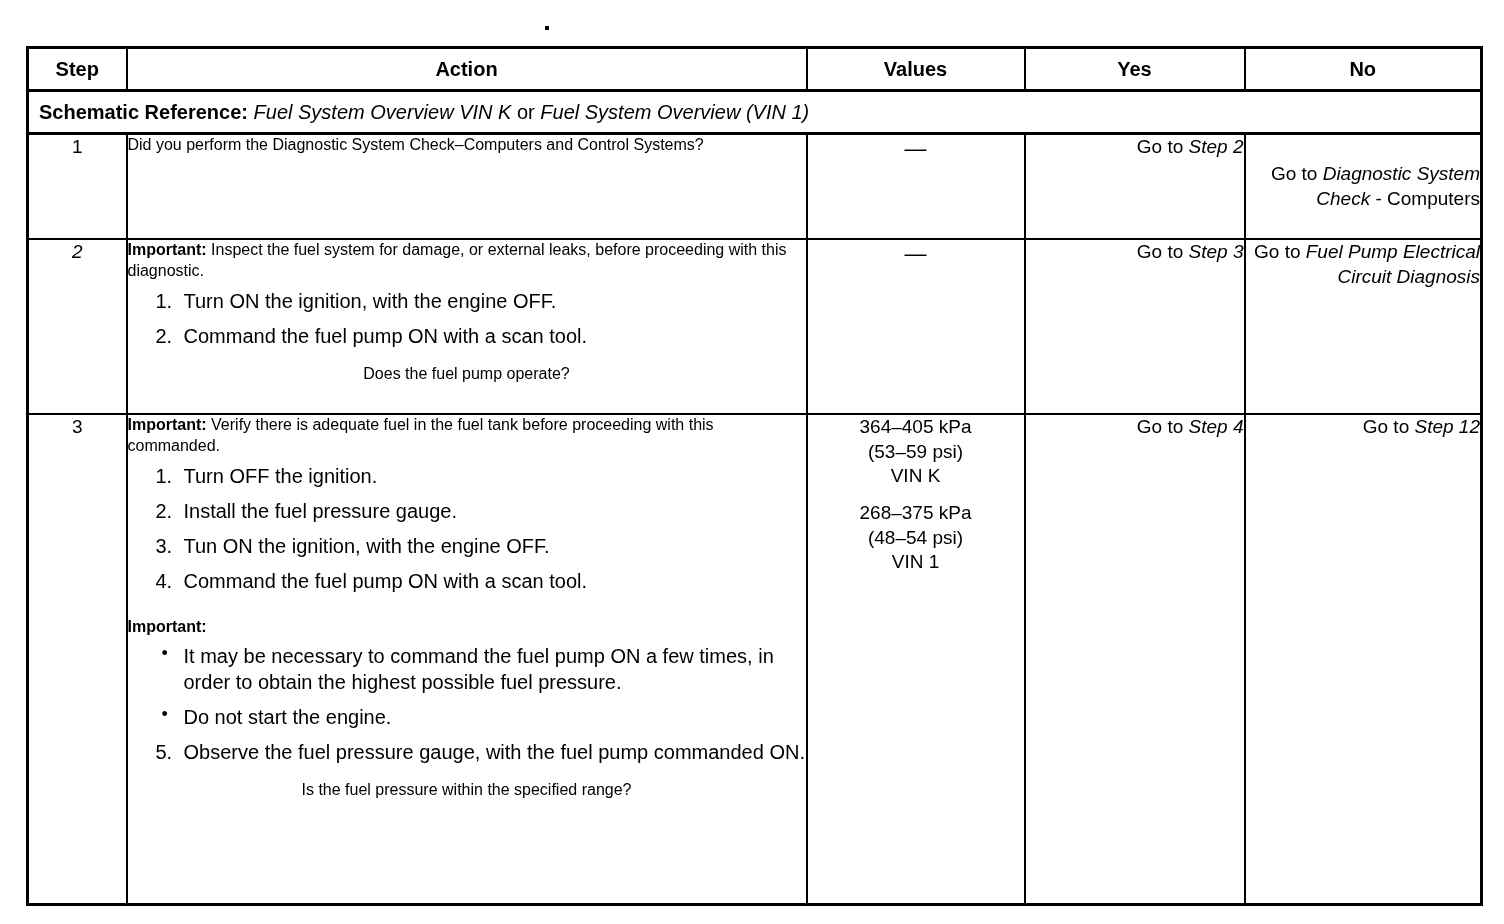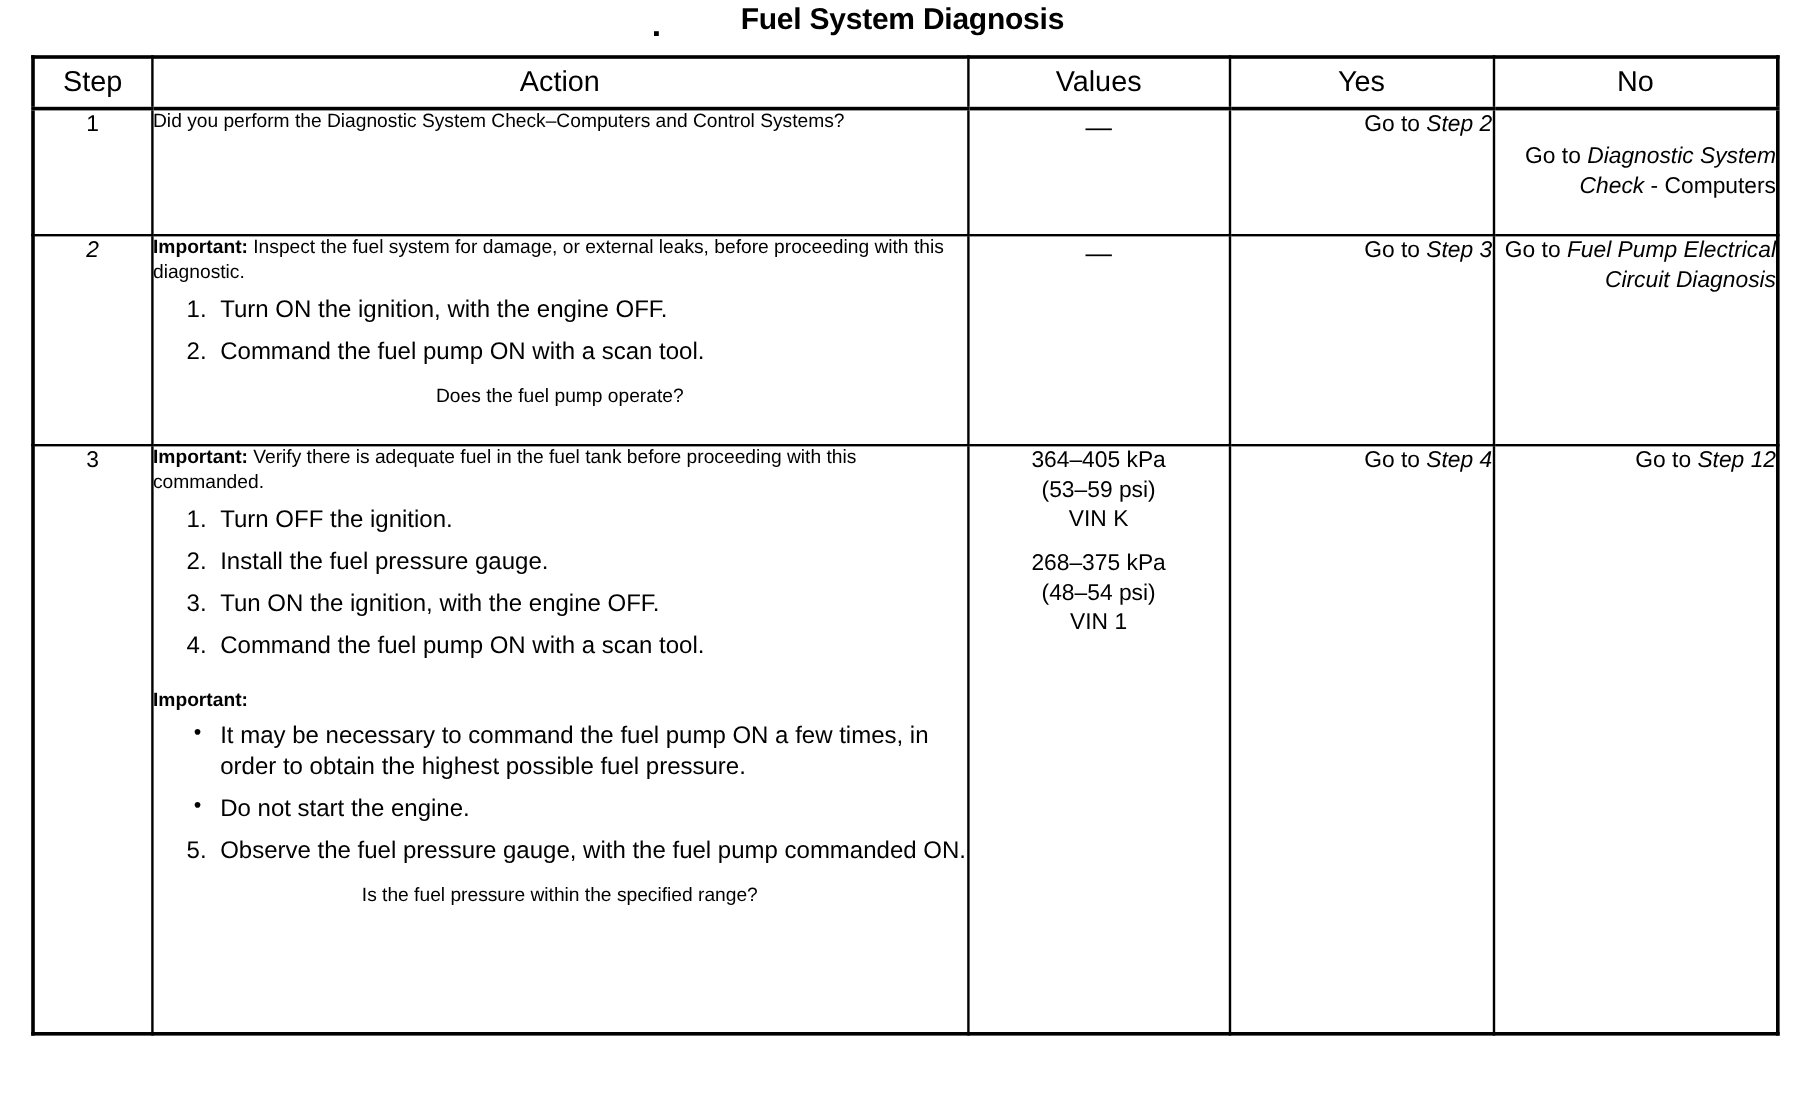--- a/index.html
+++ b/index.html
@@ -65,22 +65,22 @@
   col.c-action { width: 680px; }
   col.c-values { width: 218px; }
   col.c-yes    { width: 220px; }
   col.c-no     { width: 237px; }
 
   
   .hdr td {
     height: 40px;
     text-align: center;
     vertical-align: middle;
-    font-weight: normal;
-    font-size: 24px;
+    font-weight: bold;
+    font-size: 20px;
     border-bottom: 3px solid #000;
   }
 
   
   .schem td {
     height: 40px;
     vertical-align: middle;
     padding-left: 10px;
     font-size: 20px;
     border-bottom: 3px solid #000;
@@ -163,41 +163,45 @@
   
   tr.r1 td { height: 103px; }
   tr.r2 td { height: 173px; }
   tr.r3 td { height: 488px; }
 </style>
 </head>
 <body>
 
 <div class="page">
 
-  <div class="doc-title">Fuel System Diagnosis</div>
   <div class="title-speck"></div>
 
   <table class="diag-table">
     <colgroup>
       <col class="c-step">
         <col class="c-action">
         <col class="c-values">
         <col class="c-yes">
         <col class="c-no">
     </colgroup>
     <tbody>
 
       <tr class="hdr">
         <td>Step</td>
         <td>Action</td>
         <td>Values</td>
         <td>Yes</td>
         <td>No</td>
       </tr>
 
+      <tr class="schem">
+        <td colspan="5">
+          <span class="lbl">Schematic Reference:</span><span>&nbsp;</span><span class="it">Fuel System Overview VIN K</span><span>&nbsp;</span><span>or</span><span>&nbsp;</span><span class="it">Fuel System Overview (VIN 1)</span>
+        </td>
+      </tr>
 
       <tr class="r1">
         <td class="cell-step">1</td>
         <td class="cell-action">
           <p class="para">Did you perform the Diagnostic System Check–Computers and Control  Systems?</p>
         </td>
         <td class="cell-values">
           <span class="dash">—</span>
         </td>
         <td class="cell-branch">

